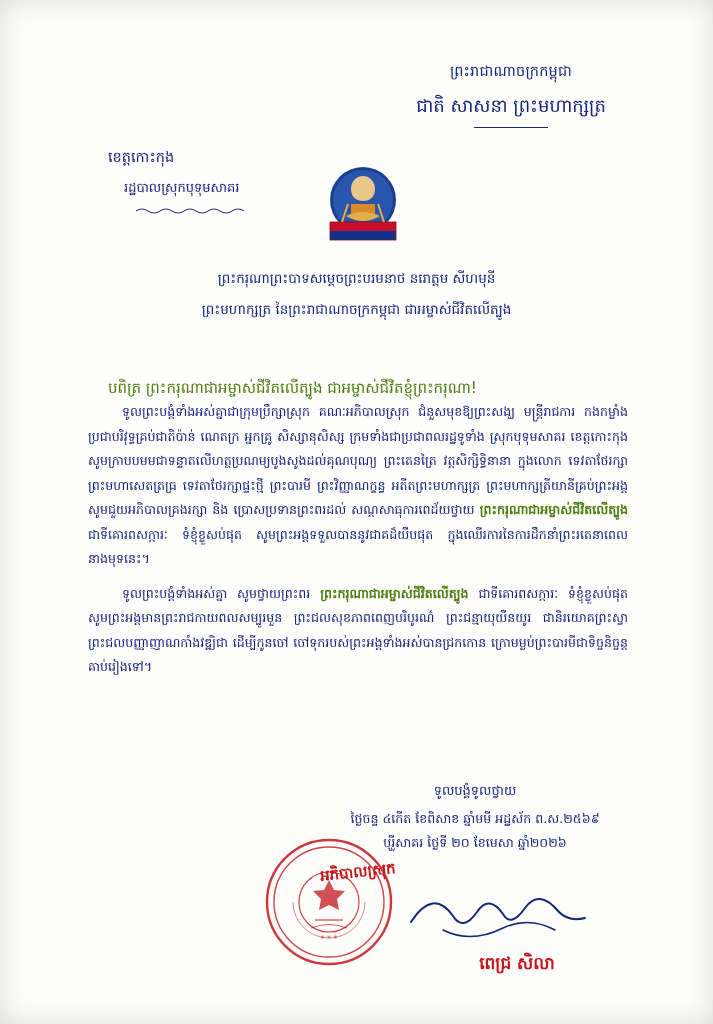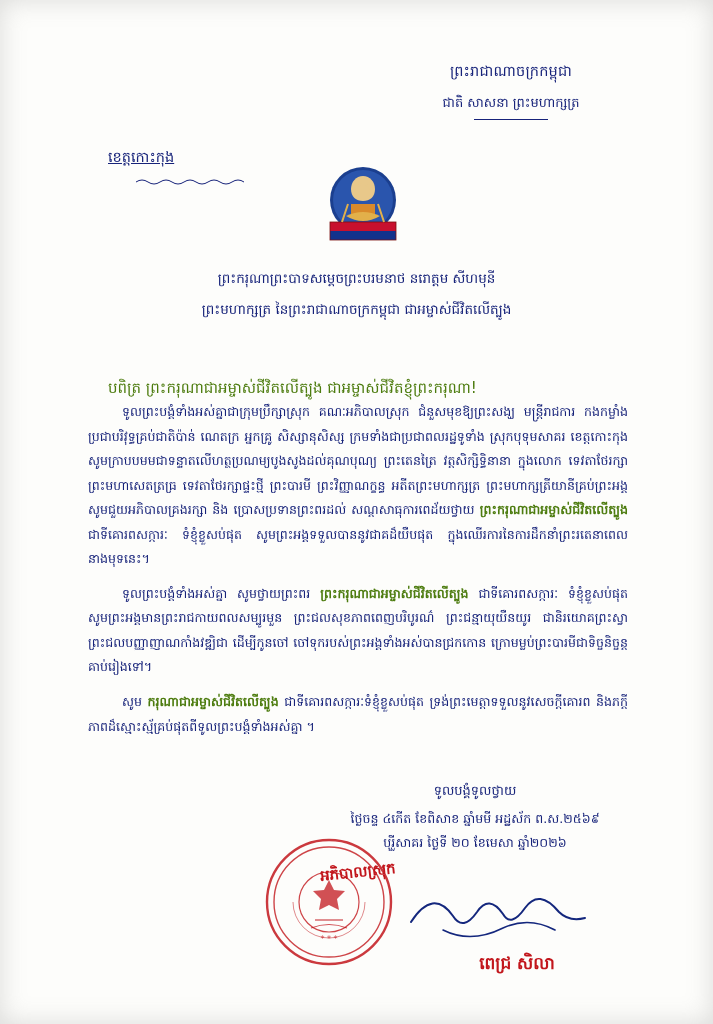--- a/index.html
+++ b/index.html
@@ -46,37 +46,36 @@
     width: 300px;
     color: #17237a;
   }
   .kingdom .l1 {
     font-size: 14.5px;
     letter-spacing: .2px;
     white-space: nowrap;
   }
   .kingdom .l2 {
     margin-top: 11px;
-    font-size: 13px;
+    font-size: 18px;
     white-space: nowrap;
   }
   .kingdom .rule {
     width: 74px;
     height: 1px;
     background: #17237a;
     margin: 6px auto 0 auto;
   }
 
   .province {
     position: absolute;
     left: 108px;
     top: 148px;
     width: 250px;
     color: #17237a;
-    text-decoration: underline;
   }
   .province .p1 {
     font-size: 14.5px;
   }
   .province .p2 {
     margin-top: 10px;
     font-size: 13px;
     margin-left: 16px;
   }
   .province .squig {
@@ -204,20 +203,21 @@
   <div class="doc">
 
     <div class="kingdom">
       <div class="l1">ព្រះរាជាណាចក្រកម្ពុជា</div>
       <div class="l2">ជាតិ សាសនា ព្រះមហាក្សត្រ</div>
       <div class="rule"></div>
     </div>
 
     <div class="province">
       <div class="p1">ខេត្តកោះកុង</div>
+      <div class="p2">រដ្ឋបាលស្រុកបុទុមសាគរ</div>
       <div class="squig">
         <svg width="120" height="8" viewBox="0 0 120 8">
           <path d="M2 4 Q8 0 14 4 T26 4 T38 4 T50 4 T62 4 T74 4 T86 4 T98 4 T110 4" fill="none" stroke="#17237a" stroke-width="1"></path>
         </svg>
       </div>
     </div>
 
     <div class="emblem">
       <svg width="86" height="92" viewBox="0 0 86 92">
         <ellipse cx="43" cy="40" rx="33" ry="33" fill="#1b3f8f"></ellipse>
@@ -236,21 +236,20 @@
     <div class="titleblock">
       <div class="t2">ព្រះករុណាព្រះបាទសម្ដេចព្រះបរមនាថ នរោត្តម សីហមុនី</div>
       <div class="t3">ព្រះមហាក្សត្រ នៃព្រះរាជាណាចក្រកម្ពុជា ជាអម្ចាស់ជីវិតលើត្បូង</div>
     </div>
 
     <div class="salutation">បពិត្រ ព្រះករុណាជាអម្ចាស់ជីវិតលើត្បូង ជាអម្ចាស់ជីវិតខ្ញុំព្រះករុណា!</div>
 
     <div class="body">
         <div class="para"><span>ទូលព្រះបង្គំទាំងអស់គ្នាជាក្រុមប្រឹក្សាស្រុក គណៈអភិបាលស្រុក ជំនួសមុខឱ្យព្រះសង្ឃ មន្ត្រីរាជការ កងកម្លាំង ប្រជាបរិវុទ្ធគ្រប់ជាតិប៉ាន់ ណេតក្រ អ្នកគ្រូ សិស្សានុសិស្ស ក្រមទាំងជាប្រជាពលរដ្ឋទូទាំង ស្រុកបុទុមសាគរ ខេត្តកោះកុង សូមក្រាបបមមជាទន្ទាតលើហត្ថប្រណម្យបូងសូងដល់គុណបុណ្យ ព្រះតេនត្រៃ វត្តសិក្សិទ្ធិនានា ក្នុងលោក ទេវតាថែរក្សាព្រះមហាសេតត្រធ្រ ទេវតាថែរក្សាផ្ទះថ្មី ព្រះបារមី ព្រះវិញ្ញាណក្ខន្ធ អតីតព្រះមហាក្សត្រ ព្រះមហាក្សត្រីយានីគ្រប់ព្រះអង្គ សូមជួយអភិបាលគ្រងរក្សា និង ប្រោសប្រទានព្រះពរដល់ សណ្ដសាធុការពេដ័យថ្វាយ </span><span class="hl">ព្រះករុណាជាអម្ចាស់ជីវិតលើត្បូង</span><span> ជាទីគោរពសក្ការៈ ទំខ្ញុំខ្លួសប់ផុត សូមព្រះអង្គទទួលបាននូវជាគដ៏យឺបផុត ក្នុងឈើរការនៃការដឹកនាំព្រះរតេនាពេលនាងមុទនេះ។</span></div>
         <div class="para"><span>ទូលព្រះបង្គំទាំងអស់គ្នា សូមថ្វាយព្រះពរ </span><span class="hl">ព្រះករុណាជាអម្ចាស់ជីវិតលើត្បូង</span><span> ជាទីគោរពសក្ការៈ ទំខ្ញុំខ្លួសប់ផុត សូមព្រះអង្គមានព្រះរាជកាយពលសម្បូរមួន ព្រះជលសុខភាពពេញបរិបូរណ៌ ព្រះជន្មាយុយឺនយូរ ជានិរយោគព្រះស្វា ព្រះជលបញ្ញាញាណកាំងវឌ្ឍិជា ដើម្បីកូនចៅ ចៅទុករបស់ព្រះអង្គទាំងអស់បានជ្រកកោន ក្រោមម្លប់ព្រះបារមីជាទិច្ចនិច្ចន្តគាប់រៀងទៅ។</span></div>
-        <div class="para"><span>សូម </span><span class="hl">ករុណាជាអម្ចាស់ជីវិតលើត្បូង</span><span> ជាទីគោរពសក្ការៈទំខ្ញុំខ្លួសប់ផុត ទ្រង់ព្រះមេត្តាទទួលនូវសេចក្ដីគោរព និងភក្ដីភាពដ៏ស្មោះស្ម័គ្រប់ផុតពីទូលព្រះបង្គំទាំងអស់គ្នា ។</span></div>
       </div>
 
     <div class="closing">
       <div class="c1">ទូលបង្គំទូលថ្វាយ</div>
       <div class="c2">ថ្ងៃចន្ទ ៤កើត ខែពិសាខ ឆ្នាំមមី អដ្ឋស័ក ព.ស.២៥៦៩</div>
       <div class="c3">បុរួីសាគរ ថ្ងៃទី ២០ ខែមេសា ឆ្នាំ២០២៦</div>
     </div>
 
     <div class="seal">
       <svg width="132" height="132" viewBox="0 0 132 132">

